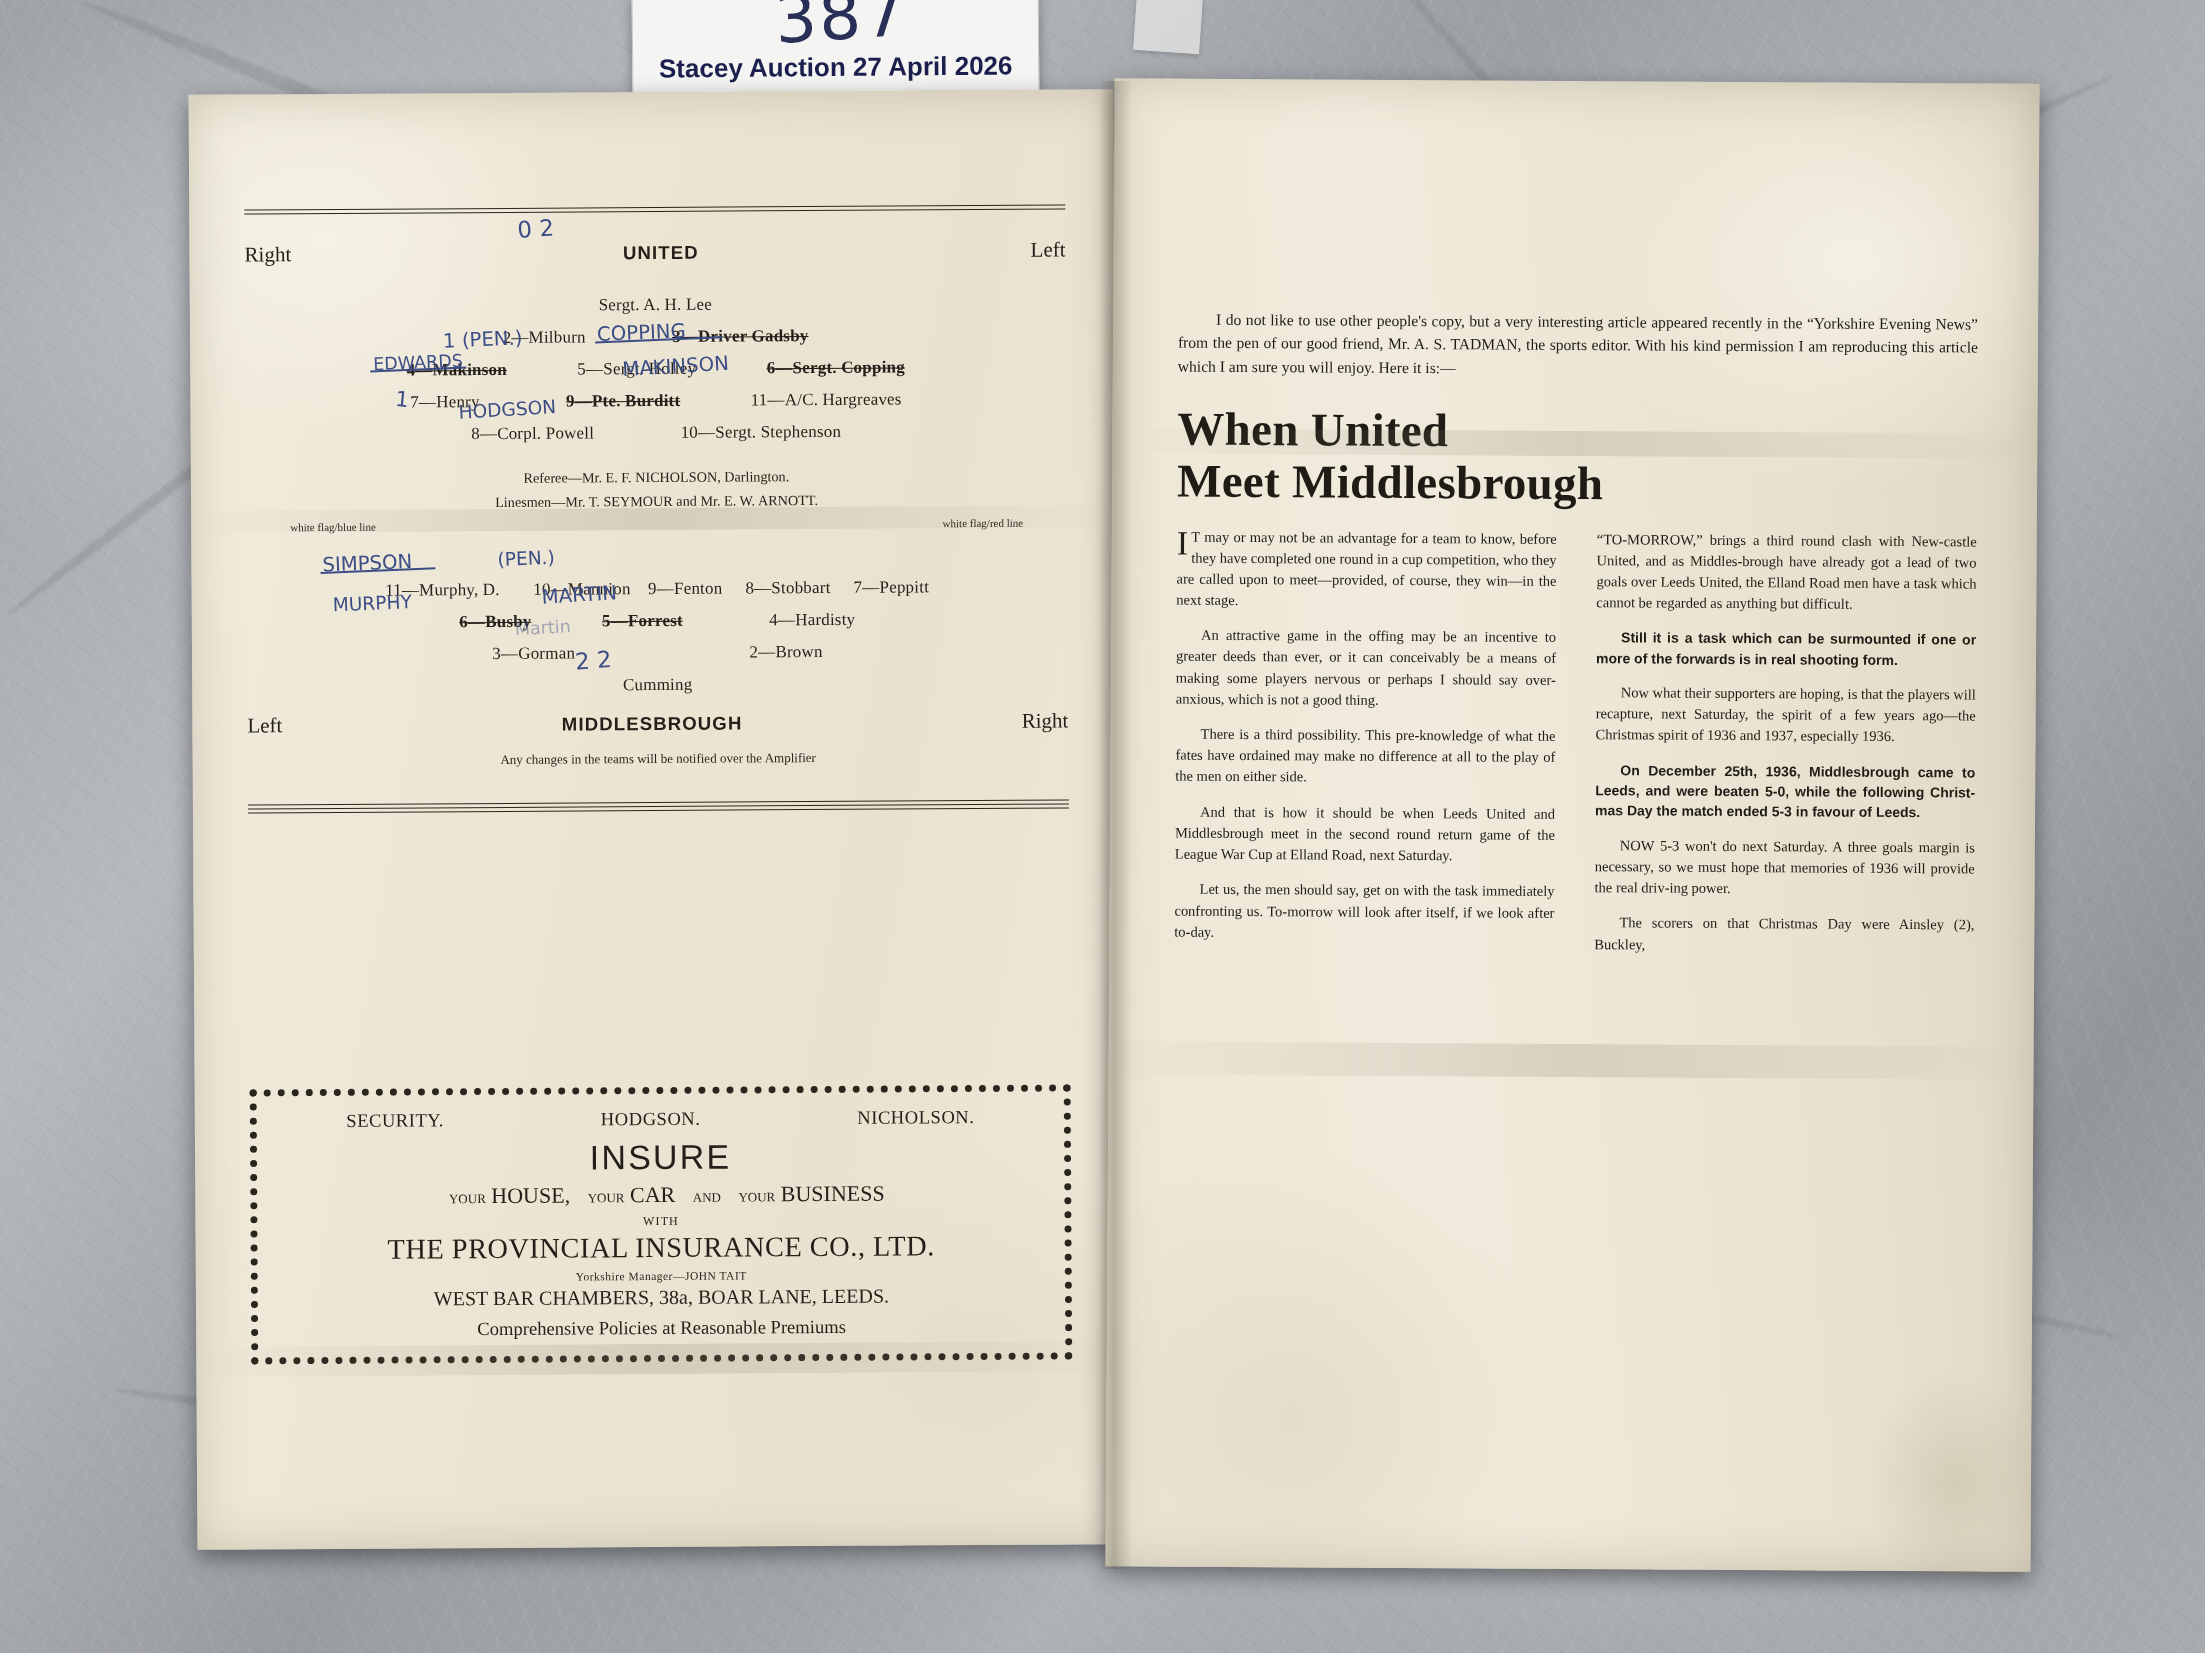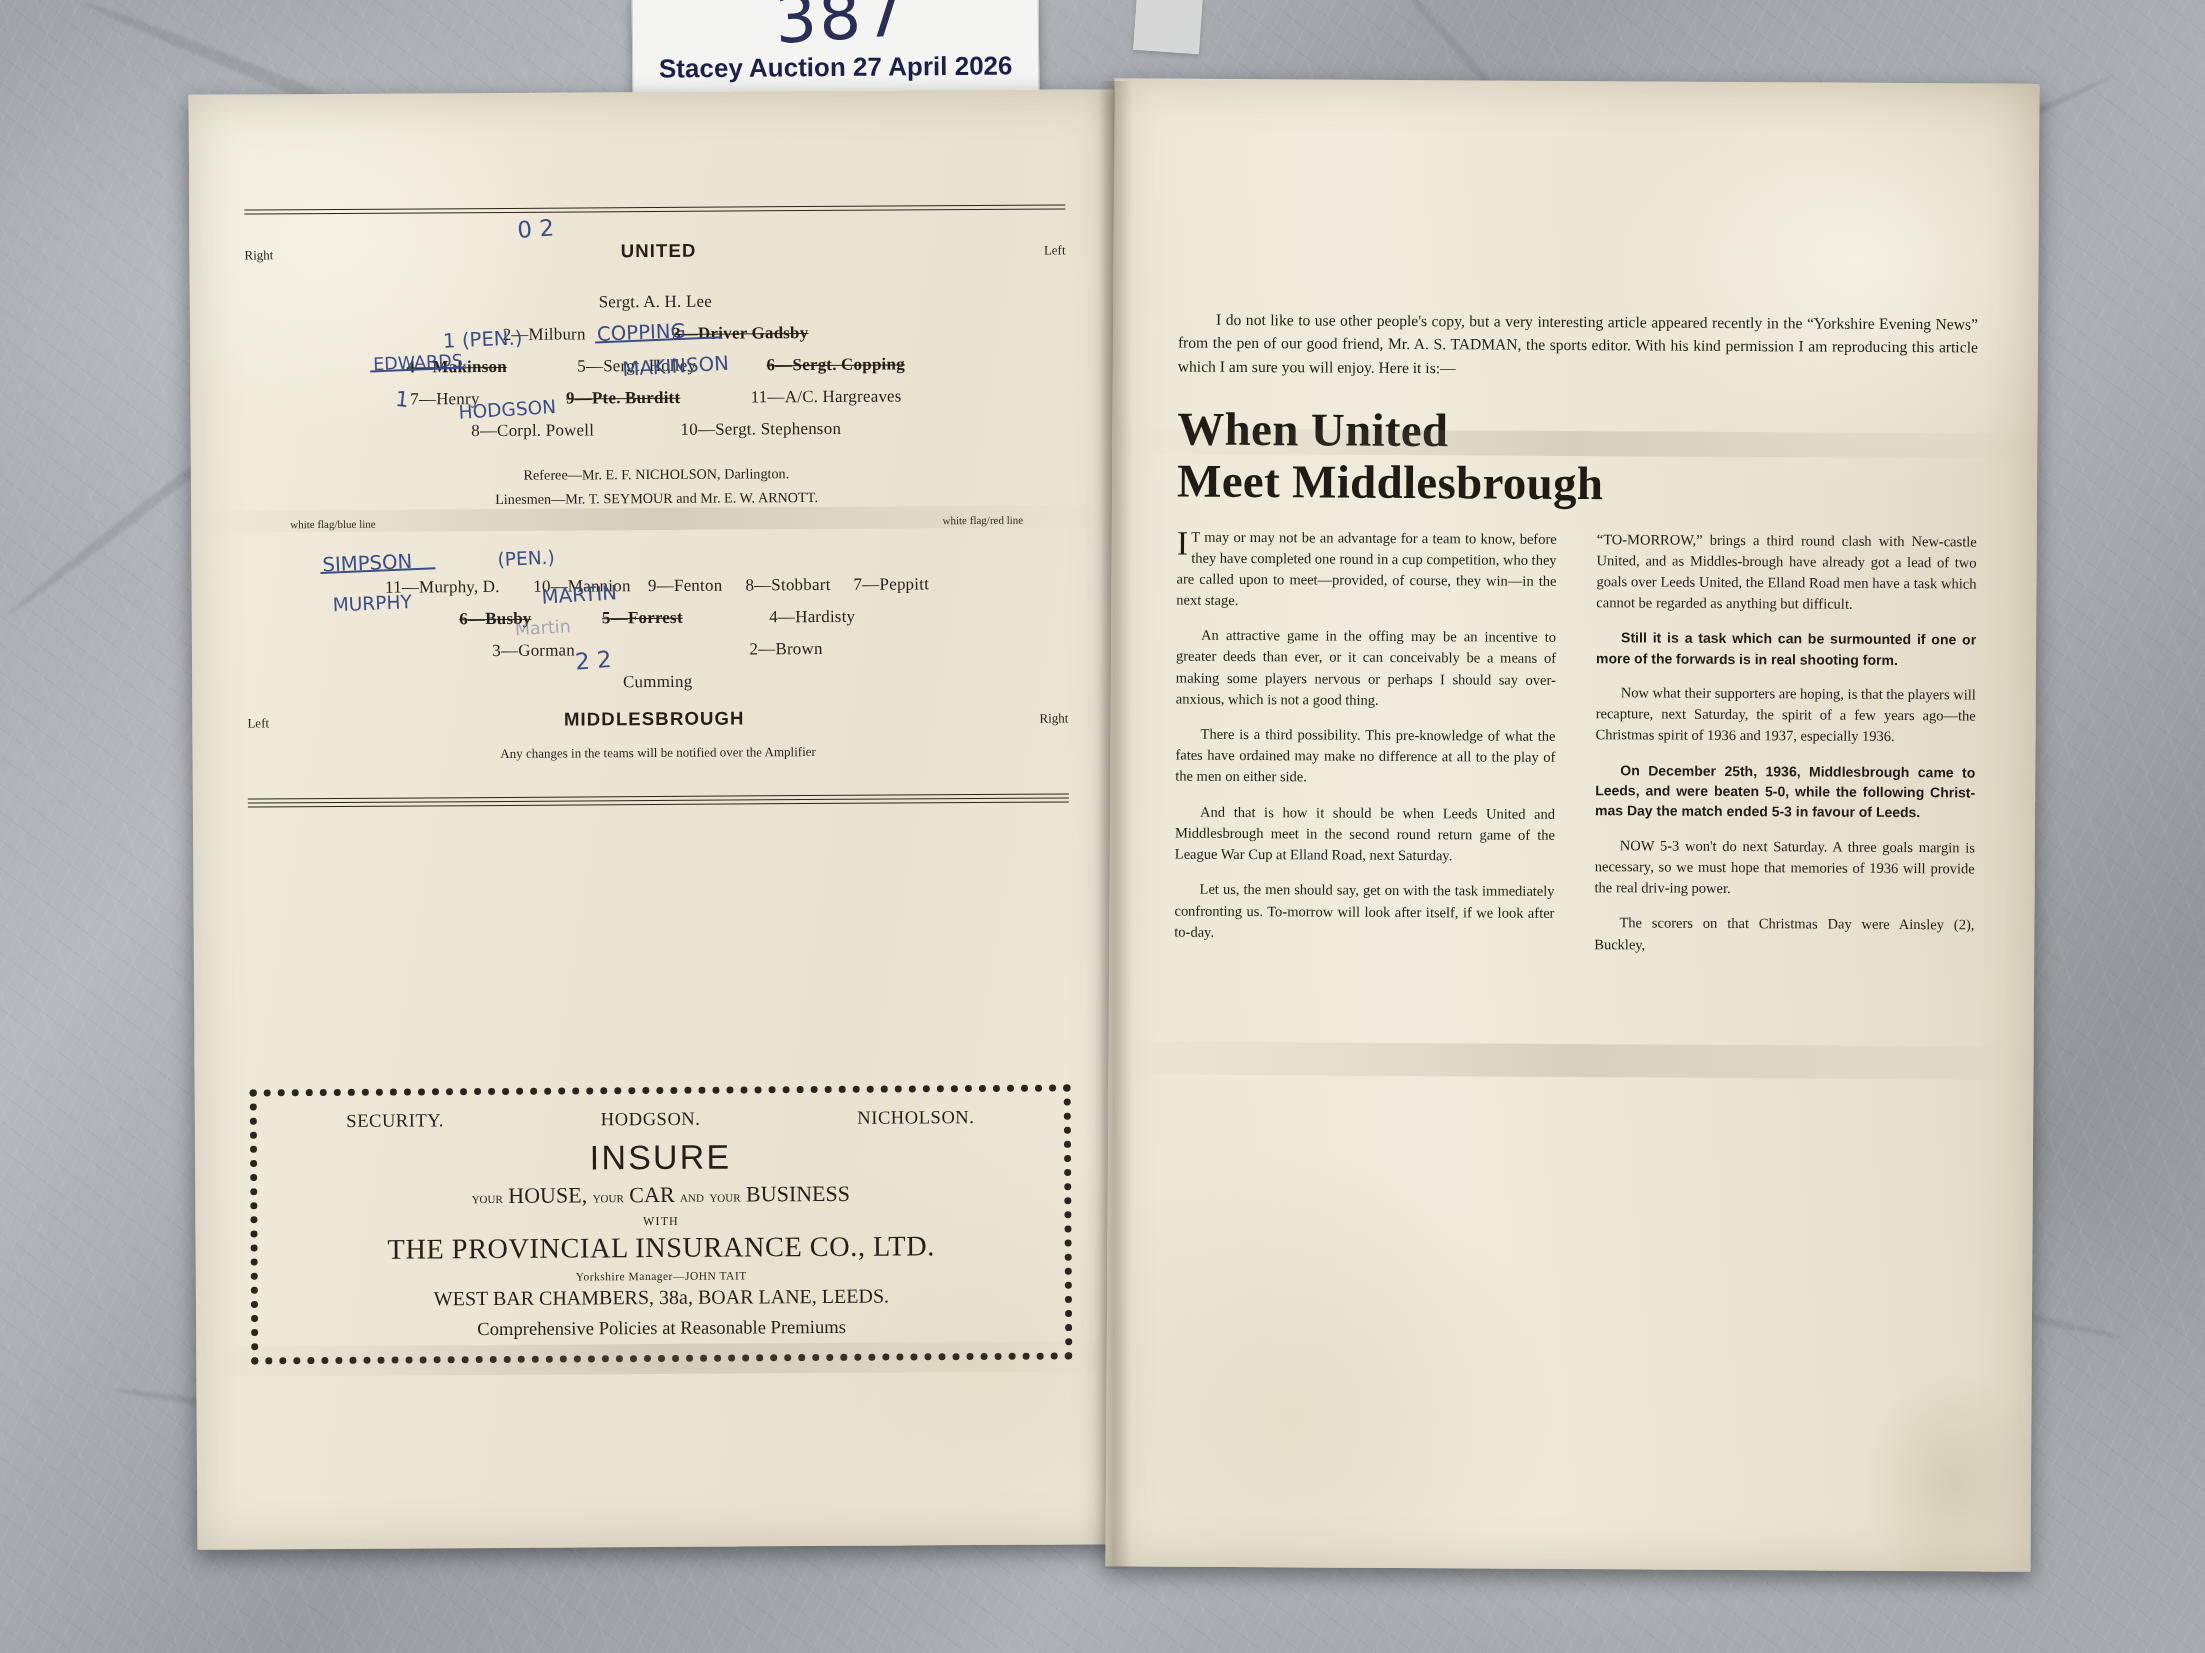--- a/index.html
+++ b/index.html
@@ -151,21 +151,21 @@
   .rule-single { border-top: 1.1px solid #2a251c; margin-top: 3.3px; }
 
   .team-head {
     display: flex;
     align-items: baseline;
     justify-content: space-between;
     font-family: "Liberation Sans", sans-serif;
     font-size: 16.4px;
     margin-top: 28.4px;
   }
-  .team-head .side { font-size: 13px; font-family: "Liberation Serif", serif; }
+  .team-head .side { font-size: 21px; font-family: "Liberation Serif", serif; }
   .team-head .club {
     font-weight: bold;
     letter-spacing: 1.1px;
     font-size: 18.6px;
     position: relative;
   }
   .lineup-row {
     text-align: center;
     font-size: 17px;
     margin: 12px 0;
@@ -233,21 +233,21 @@
     font-family: "Liberation Sans", sans-serif;
     font-size: 34px;
     letter-spacing: 2.2px;
     margin: 3.3px 0 5.5px 0;
   }
   .ad-your {
     font-size: 22px;
     margin: 3.3px 0 5.5px 0;
     font-family: "Liberation Serif", serif;
   }
-  .ad-your .sm { font-size: 11px; }
+  .ad-your .sm { font-size: 13px; margin-left: 12px; }
   .ad-with { font-size: 12px; letter-spacing: 1.1px; margin: 2.2px 0 3.3px 0; }
   .ad-company {
     font-size: 28.4px;
     font-family: "Liberation Serif", serif;
     letter-spacing: 0.5px;
     margin-bottom: 5.5px;
   }
   .ad-manager { font-size: 11.5px; letter-spacing: 0.5px; margin-bottom: 4.4px; }
   .ad-address { font-size: 20px; margin-bottom: 7.7px; }
   .ad-foot { font-size: 18.6px; }

